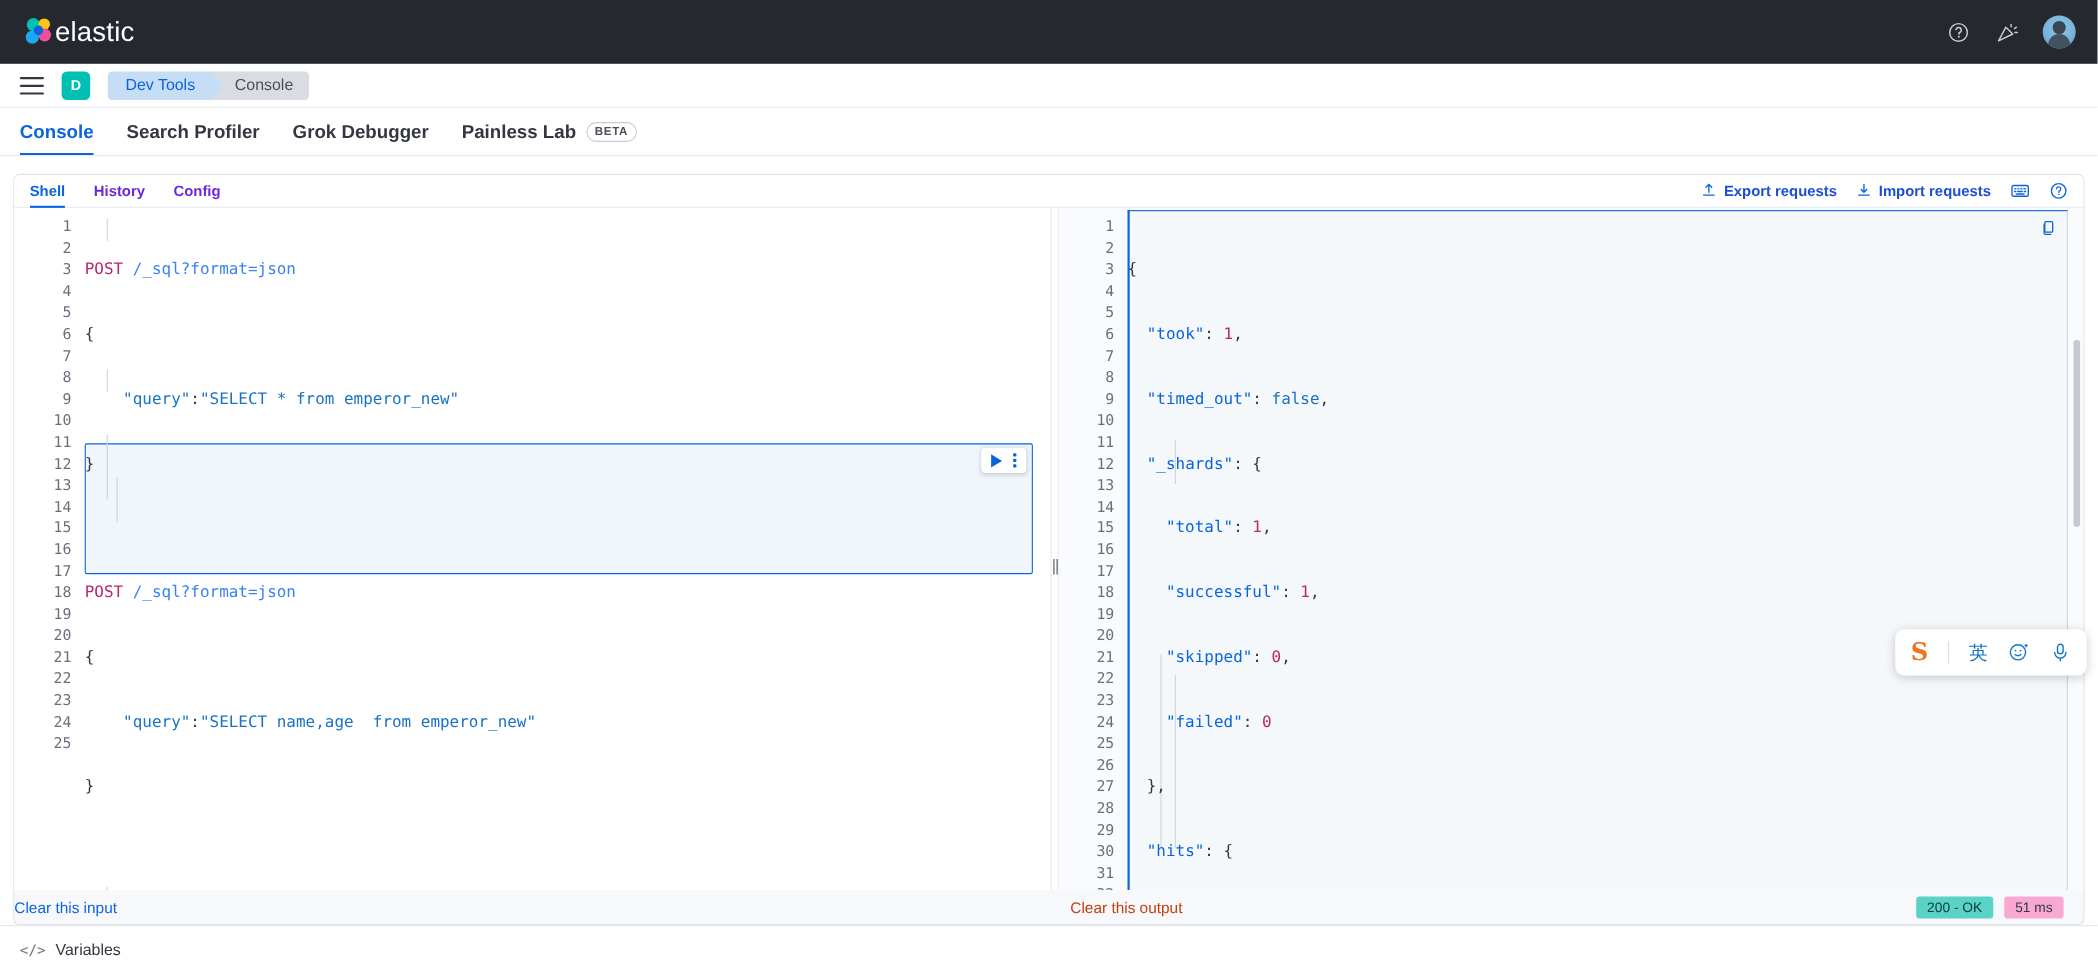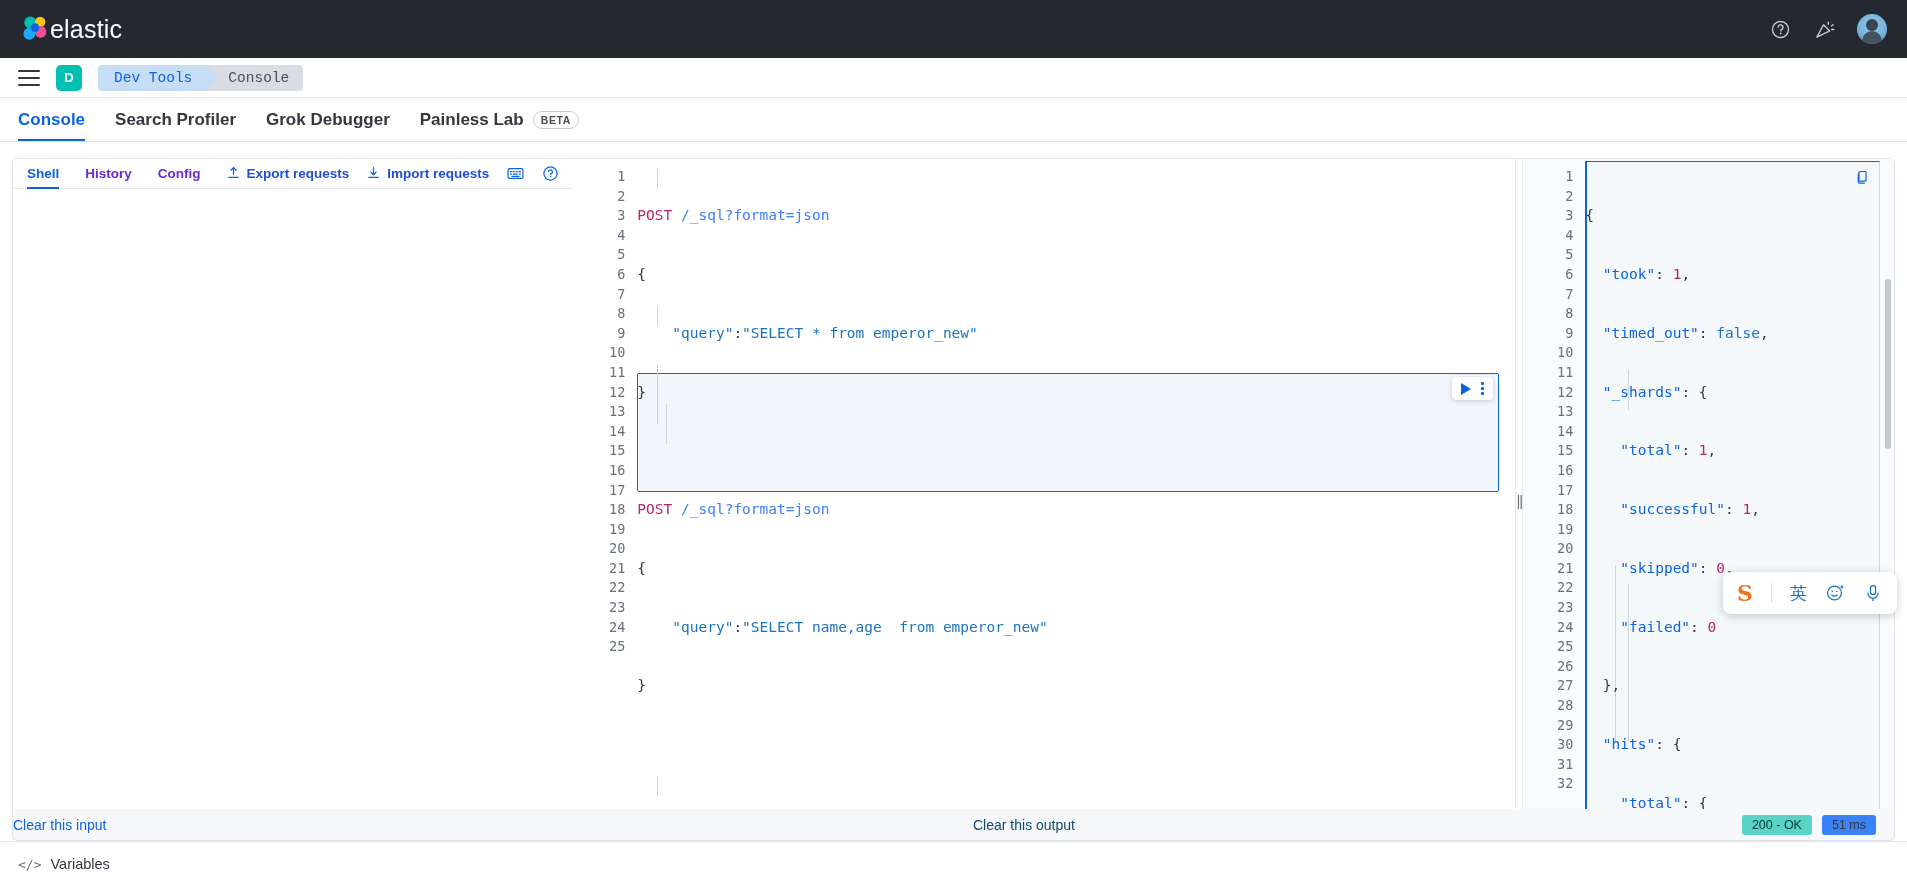--- a/index.html
+++ b/index.html
@@ -51,21 +51,21 @@
   .crumbrow {
     height:40px; background:#fff; border-bottom:1px solid #e3e6ec;
     display:flex; align-items:center; padding:0 18px; gap:16px;
   }
   .burger { width:22px; height:16px; display:flex; flex-direction:column; justify-content:space-between; cursor:pointer;}
   .burger i { display:block; height:2px; background:#343741; border-radius:2px;}
   .space-badge {
     width:26px; height:26px; border-radius:5px; background:#00bfb3; color:#fff;
     font-size:13px; font-weight:700; display:flex; align-items:center; justify-content:center;
   }
-  .crumbs { display:flex; height:26px;font-family:Liberation Mono, monospace; }
+  .crumbs { display:flex; height:26px; }
   .crumb {
     display:flex; align-items:center; height:26px; padding:0 14px 0 16px;
     font-size:14.5px; position:relative;
   }
   .crumb.first { background:#c5ddf5; color:#0b64dd; border-radius:4px 0 0 4px; font-weight:400;}
   .crumb.first::after{
     content:""; position:absolute; right:-12px; top:0; width:0;height:0;
     border-top:13px solid transparent; border-bottom:13px solid transparent;
     border-left:12px solid #c5ddf5; z-index:2;
   }
@@ -83,21 +83,21 @@
   .tab.active { color:#0b64dd; box-shadow: inset 0 -2px 0 0 #0b64dd; }
   .beta {
     font-size:10.5px; font-weight:700; letter-spacing:.6px; color:#4a4f58;
     border:1px solid #c9ccd3; border-radius:10px; padding:2px 7px; background:#fff;
   }
 
   
   .console {
     position:absolute; left:12px; right:12px; top:158px; bottom:45px;
     background:#fff; border:1px solid #e0e3e9; border-radius:6px; overflow:hidden;
-    display:flex; 
+    display:flex; flex-direction:column;
   }
   .subbar {
     height:30px; border-bottom:1px solid #e6e9ef; display:flex; align-items:center;
     padding:0 14px; gap:26px; position:relative; background:#fff;
   }
   .subtab { font-size:13.5px; font-weight:700; color:#6d28d9; height:30px; display:flex; align-items:center; cursor:pointer;}
   .subtab.active { color:#0b64dd; box-shadow: inset 0 -2px 0 0 #0b64dd;}
   .subbar-right { margin-left:auto; display:flex; align-items:center; gap:18px; }
   .linkbtn { display:flex; align-items:center; gap:7px; color:#1d4ed8; font-size:13.5px; font-weight:700; cursor:pointer;}
   .sq-icon { color:#0b64dd; display:flex; align-items:center;}
@@ -167,24 +167,24 @@
     background:#c3c8d1; border-radius:4px;
   }
 
   
   .statusrow {
     position:absolute; left:12px; right:12px; bottom:45px; height:32px;
     display:flex; align-items:center; background:#f7f8fc;
     border:1px solid #e0e3e9; border-top:none; border-radius:0 0 6px 6px;
   }
   .clear-input { color:#0b64dd; font-size:14px; cursor:pointer;}
-  .clear-output { color:#0c4a6e; font-size:14px; position:absolute; left:960px; cursor:pointer;}
+  .clear-output { color:#c2410c; font-size:14px; position:absolute; left:960px; cursor:pointer;}
   .badges { margin-left:auto; display:flex; align-items:center; gap:10px; margin-right:18px;}
   .badge-ok { background:#5ad2c5; color:#07403b; font-size:12.5px; border-radius:3px; padding:3px 10px;}
-  .badge-ms { background:#3b82f6; color:#343741; font-size:12.5px; border-radius:3px; padding:3px 10px;}
+  .badge-ms { background:#f9a8d4; color:#343741; font-size:12.5px; border-radius:3px; padding:3px 10px;}
   .varsbar {
     position:absolute; left:0; right:0; bottom:0; height:45px; background:#fff;
     border-top:1px solid #e3e6ec; display:flex; align-items:center; padding-left:18px; gap:9px;
   }
   .vars-label { font-size:14.5px; color:#343741; }
   .vars-icon { color:#69707d; font-size:13px; font-family:"DejaVu Sans Mono",monospace;}
 
   
   .ime {
     position:absolute; right:10px; top:572px; height:42px;

